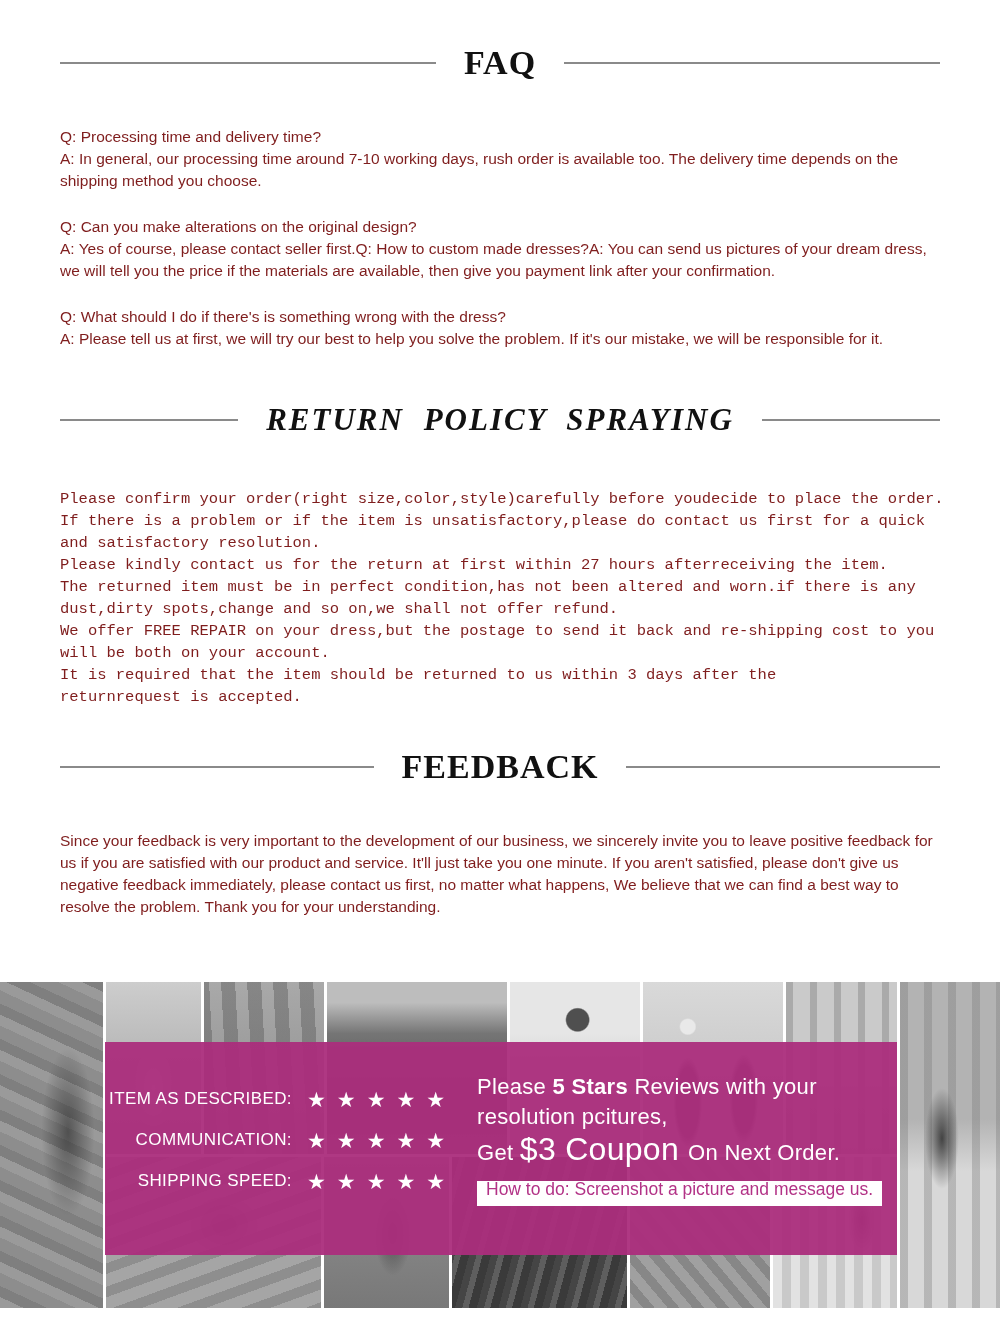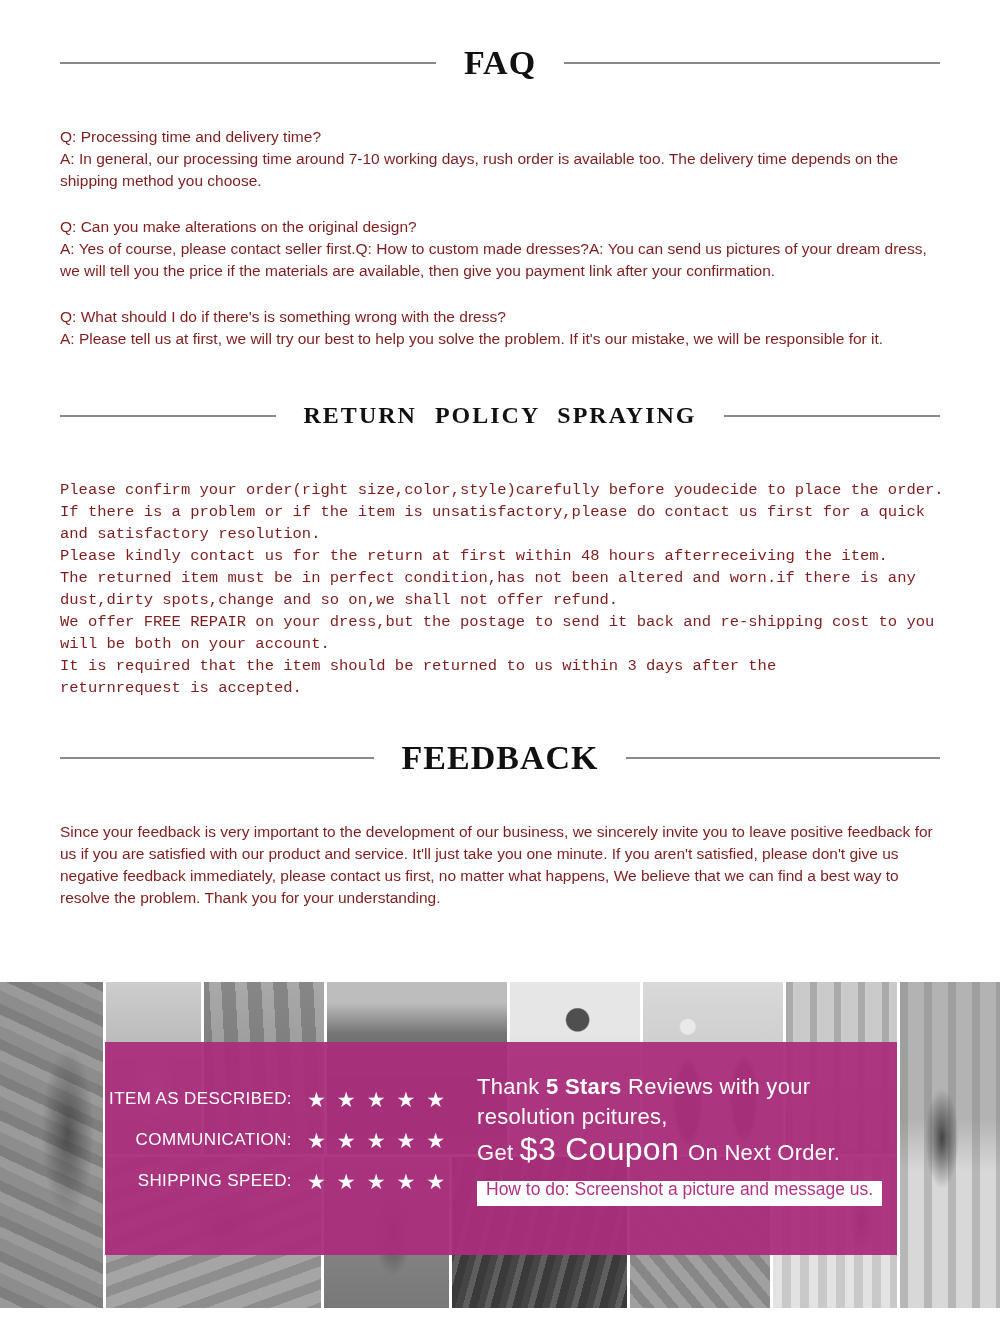--- a/index.html
+++ b/index.html
@@ -19,21 +19,21 @@
     display:flex; align-items:center;
     margin:0 60px;
   }
   .h-line { flex:1; height:2px; background:#8a8a8a; }
   .h-title {
     font-family:"Liberation Serif","DejaVu Serif",serif;
     font-weight:700; color:#111111;
     font-size:34px; letter-spacing:1px;
     margin:0 28px; white-space:nowrap;
   }
-  .h-title.condensed { font-size:24px; letter-spacing:2px; word-spacing:10px; }
+  .h-title.condensed { font-size:31px; letter-spacing:2px; word-spacing:10px;font-style:italic; }
 
   .h-row.faq { padding-top:44px; }
   .h-row.return { margin-top:52px; }
   .h-row.fb { margin-top:40px; }
 
   
   .body-block {
     margin:0 60px; width:884px;
     font-size:15.5px; line-height:22px; color:#7f1d1d;
   }
@@ -130,21 +130,21 @@
 
   <section>
     <div class="h-row return">
       <div class="h-line"></div>
       <div class="h-title condensed">RETURN POLICY SPRAYING</div>
       <div class="h-line"></div>
     </div>
     <div class="body-block policy-body">
       <div>Please confirm your order(right size,color,style)carefully before youdecide to place the order.</div>
       <div>If there is a problem or if the item is unsatisfactory,please do contact us first for a quick and satisfactory resolution.</div>
-      <div>Please kindly contact us for the return at first within 48 hours afterreceiving the item.</div>
+      <div>Please kindly contact us for the return at first within 27 hours afterreceiving the item.</div>
       <div>The returned item must be in perfect condition,has not been altered and worn.if there is any dust,dirty spots,change and so on,we shall not offer refund.</div>
       <div>We offer FREE REPAIR on your dress,but the postage to send it back and re-shipping cost to you will be both on your account.</div>
       <div>It is required that the item should be returned to us within 3 days after the</div>
       <div>returnrequest is accepted.</div>
     </div>
   </section>
 
   <section>
     <div class="h-row fb">
       <div class="h-line"></div>
@@ -185,21 +185,21 @@
           <span class="r-label">COMMUNICATION:</span>
           <span class="r-stars">★★★★★</span>
         </div>
         <div class="r-row">
           <span class="r-label">SHIPPING SPEED:</span>
           <span class="r-stars">★★★★★</span>
         </div>
       </div>
 
       <div class="promo">
-        <div class="p-line"><span>Thank </span><b>5 Stars</b><span> Reviews with your</span></div>
+        <div class="p-line"><span>Please </span><b>5 Stars</b><span> Reviews with your</span></div>
         <div class="p-line">resolution pcitures,</div>
         <div class="p-line3"><span>Get </span><span class="big">$3 Coupon</span><span class="post">On Next Order.</span></div>
         <div class="howto">How to do: Screenshot a picture and message us.</div>
       </div>
     </div>
   </div>
 
 </div>
 
 </body></html>

